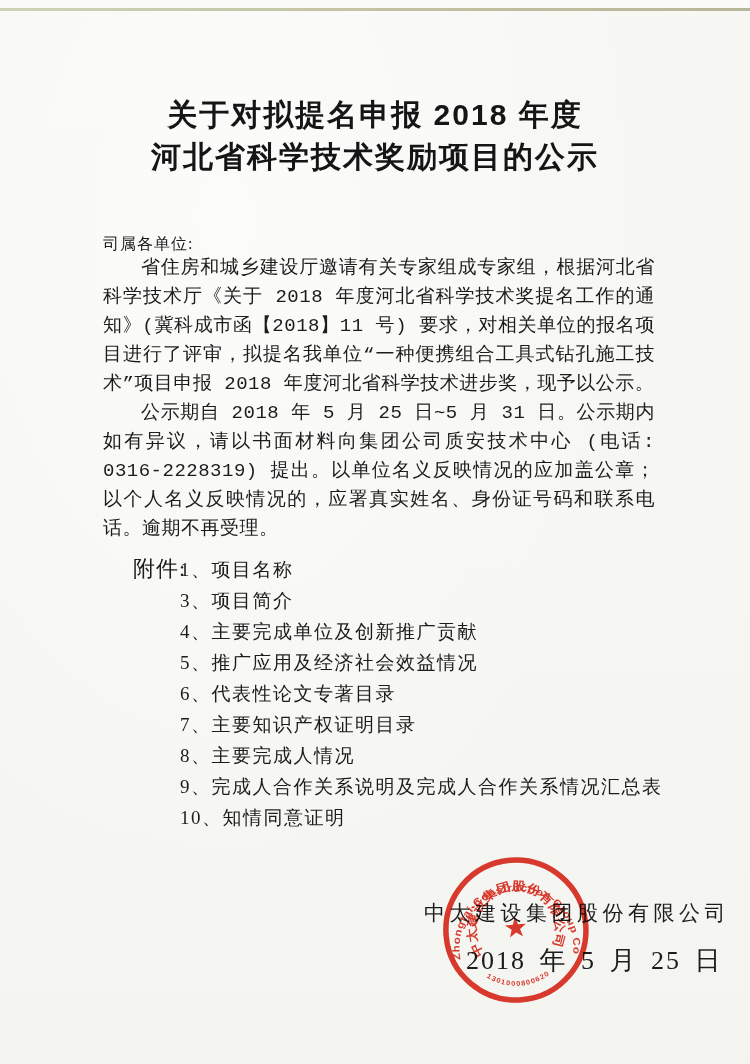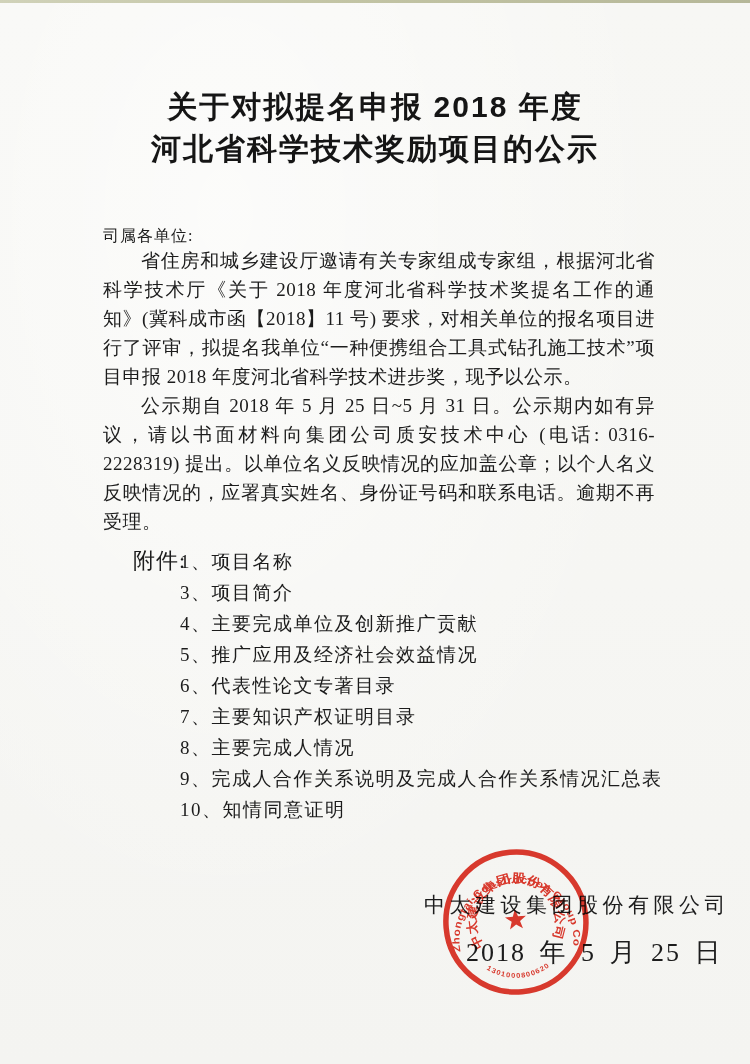--- a/index.html
+++ b/index.html
@@ -9,20 +9,21 @@
     position: relative;
     overflow: hidden;
     font-family: "Liberation Serif", "DejaVu Serif", serif;
     color: #1c1c1c;
   }
   .page {
     position: absolute; inset: 0;
     background:
       radial-gradient(ellipse at 30% 20%, rgba(255,255,255,0.6), rgba(0,0,0,0) 60%),
       linear-gradient(180deg, #f7f7f4 0%, #f6f6f3 55%, #f4f4f1 100%);
+    margin-top: 8px;
   }
   .scan-edge-top {
     position: absolute; top: 0; left: 0; width: 750px; height: 3px;
     background: linear-gradient(90deg, #c9cbae 0%, #b9bb96 45%, #aaac88 100%);
     opacity: 0.85;
   }
   .doc-title {
     position: absolute; top: 86px; left: 0; width: 750px;
     text-align: center;
     font-family: "Liberation Sans", "DejaVu Sans", sans-serif;
@@ -34,21 +35,21 @@
   .salutation {
     position: absolute; left: 103px; top: 226px;
     font-size: 16px; letter-spacing: 1px;
   }
   .body-text {
     position: absolute; left: 103px; top: 246px; width: 552px;
     font-size: 19px; line-height: 29px;
     text-align: justify; text-justify: inter-character;
     letter-spacing: 0.5px;
   }
-  .body-text p { margin: 0; text-indent: 2em; }
+  .body-text p { margin: 0; text-indent: 2em; font-family: Liberation Mono, monospace; }
   .attachment-label {
     position: absolute; left: 133px; top: 546px;
     font-size: 22px; letter-spacing: 1px;
   }
   .attachment-list {
     position: absolute; left: 180px; top: 546px;
     font-size: 19px;
   }
   .attachment-list .att-item {
     height: 31px; line-height: 31px;

